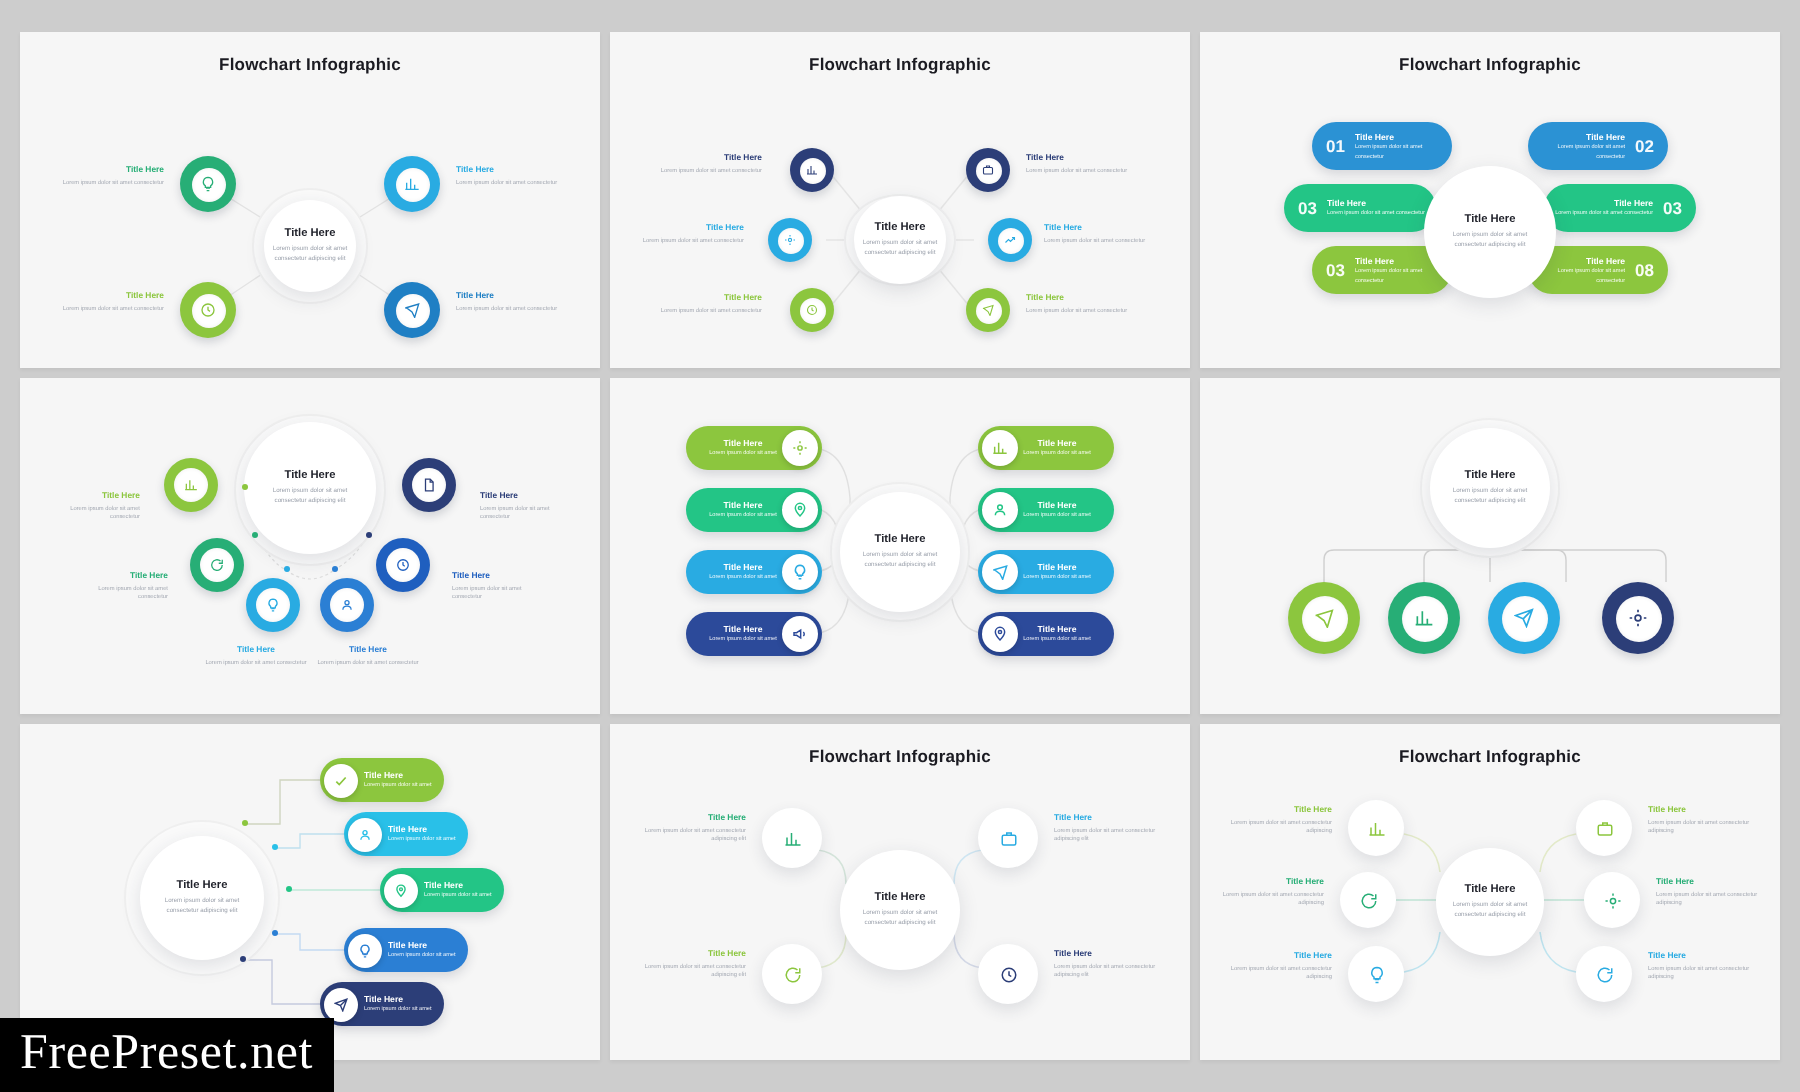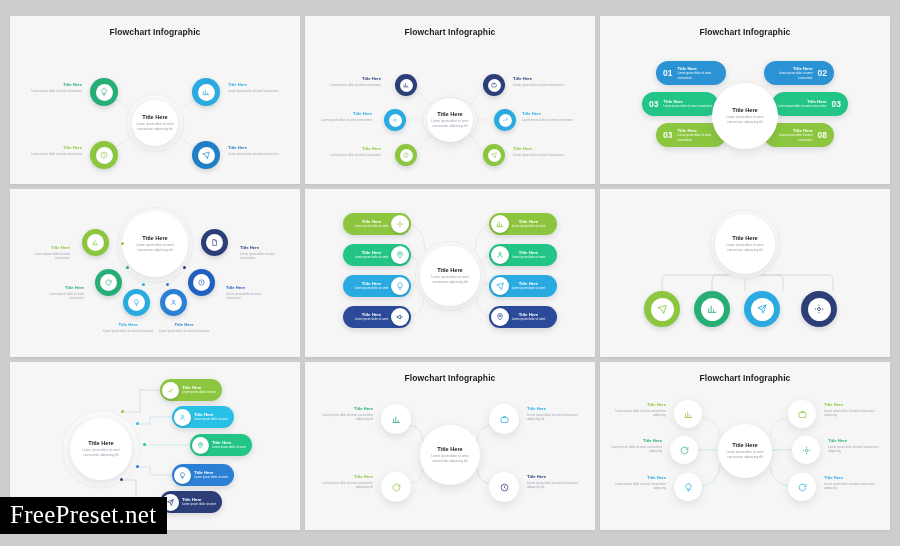--- a/index.html
+++ b/index.html
@@ -92,21 +92,21 @@
   .wcirc {
     position: absolute; border-radius: 50%; background: #fff;
     display: flex; align-items: center; justify-content: center;
     box-shadow: 0 3px 8px rgba(40,50,70,.12);
   }
 
   .dot { position: absolute; width: 3px; height: 3px; border-radius: 50%; }
 
   
   .watermark {
-    position: absolute; left: 0; bottom: 12px;
+    position: absolute; left: 0; bottom: 0;
     background: #000; color: #fff;
     font-family: "Liberation Serif", serif;
     font-size: 25px; line-height: 1;
     padding: 5px 10px 7px 10px;
     letter-spacing: .3px;
   }
 </style>
 </head>
 <body>
 

